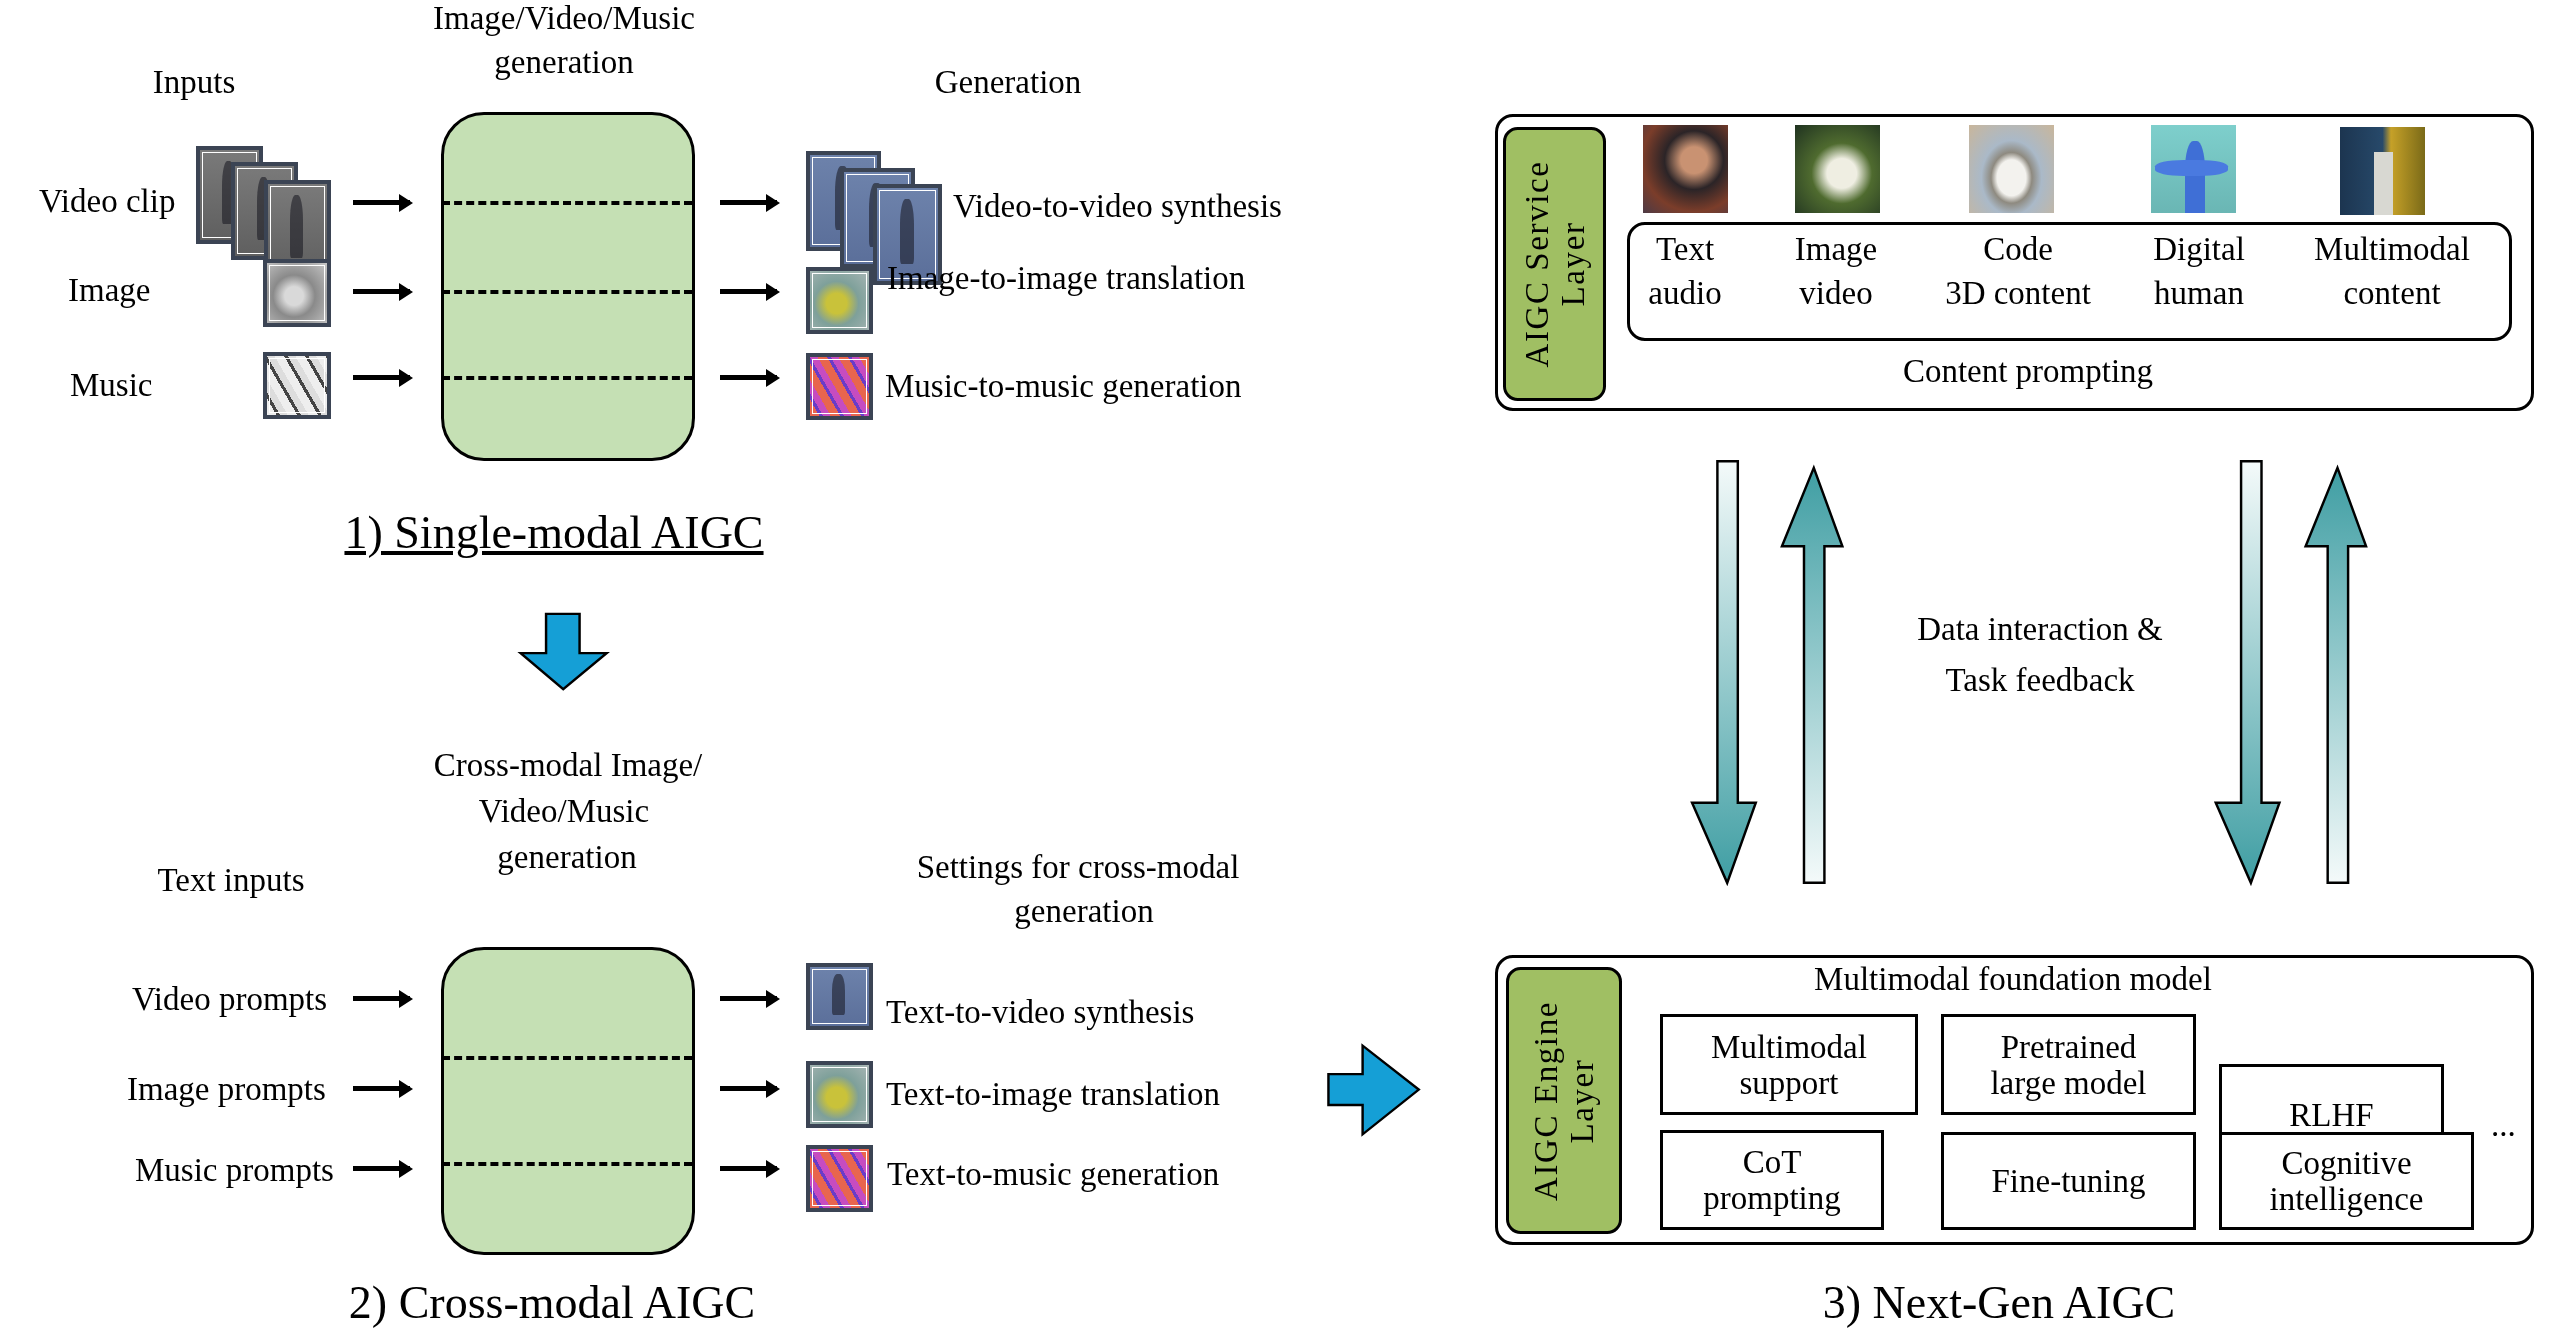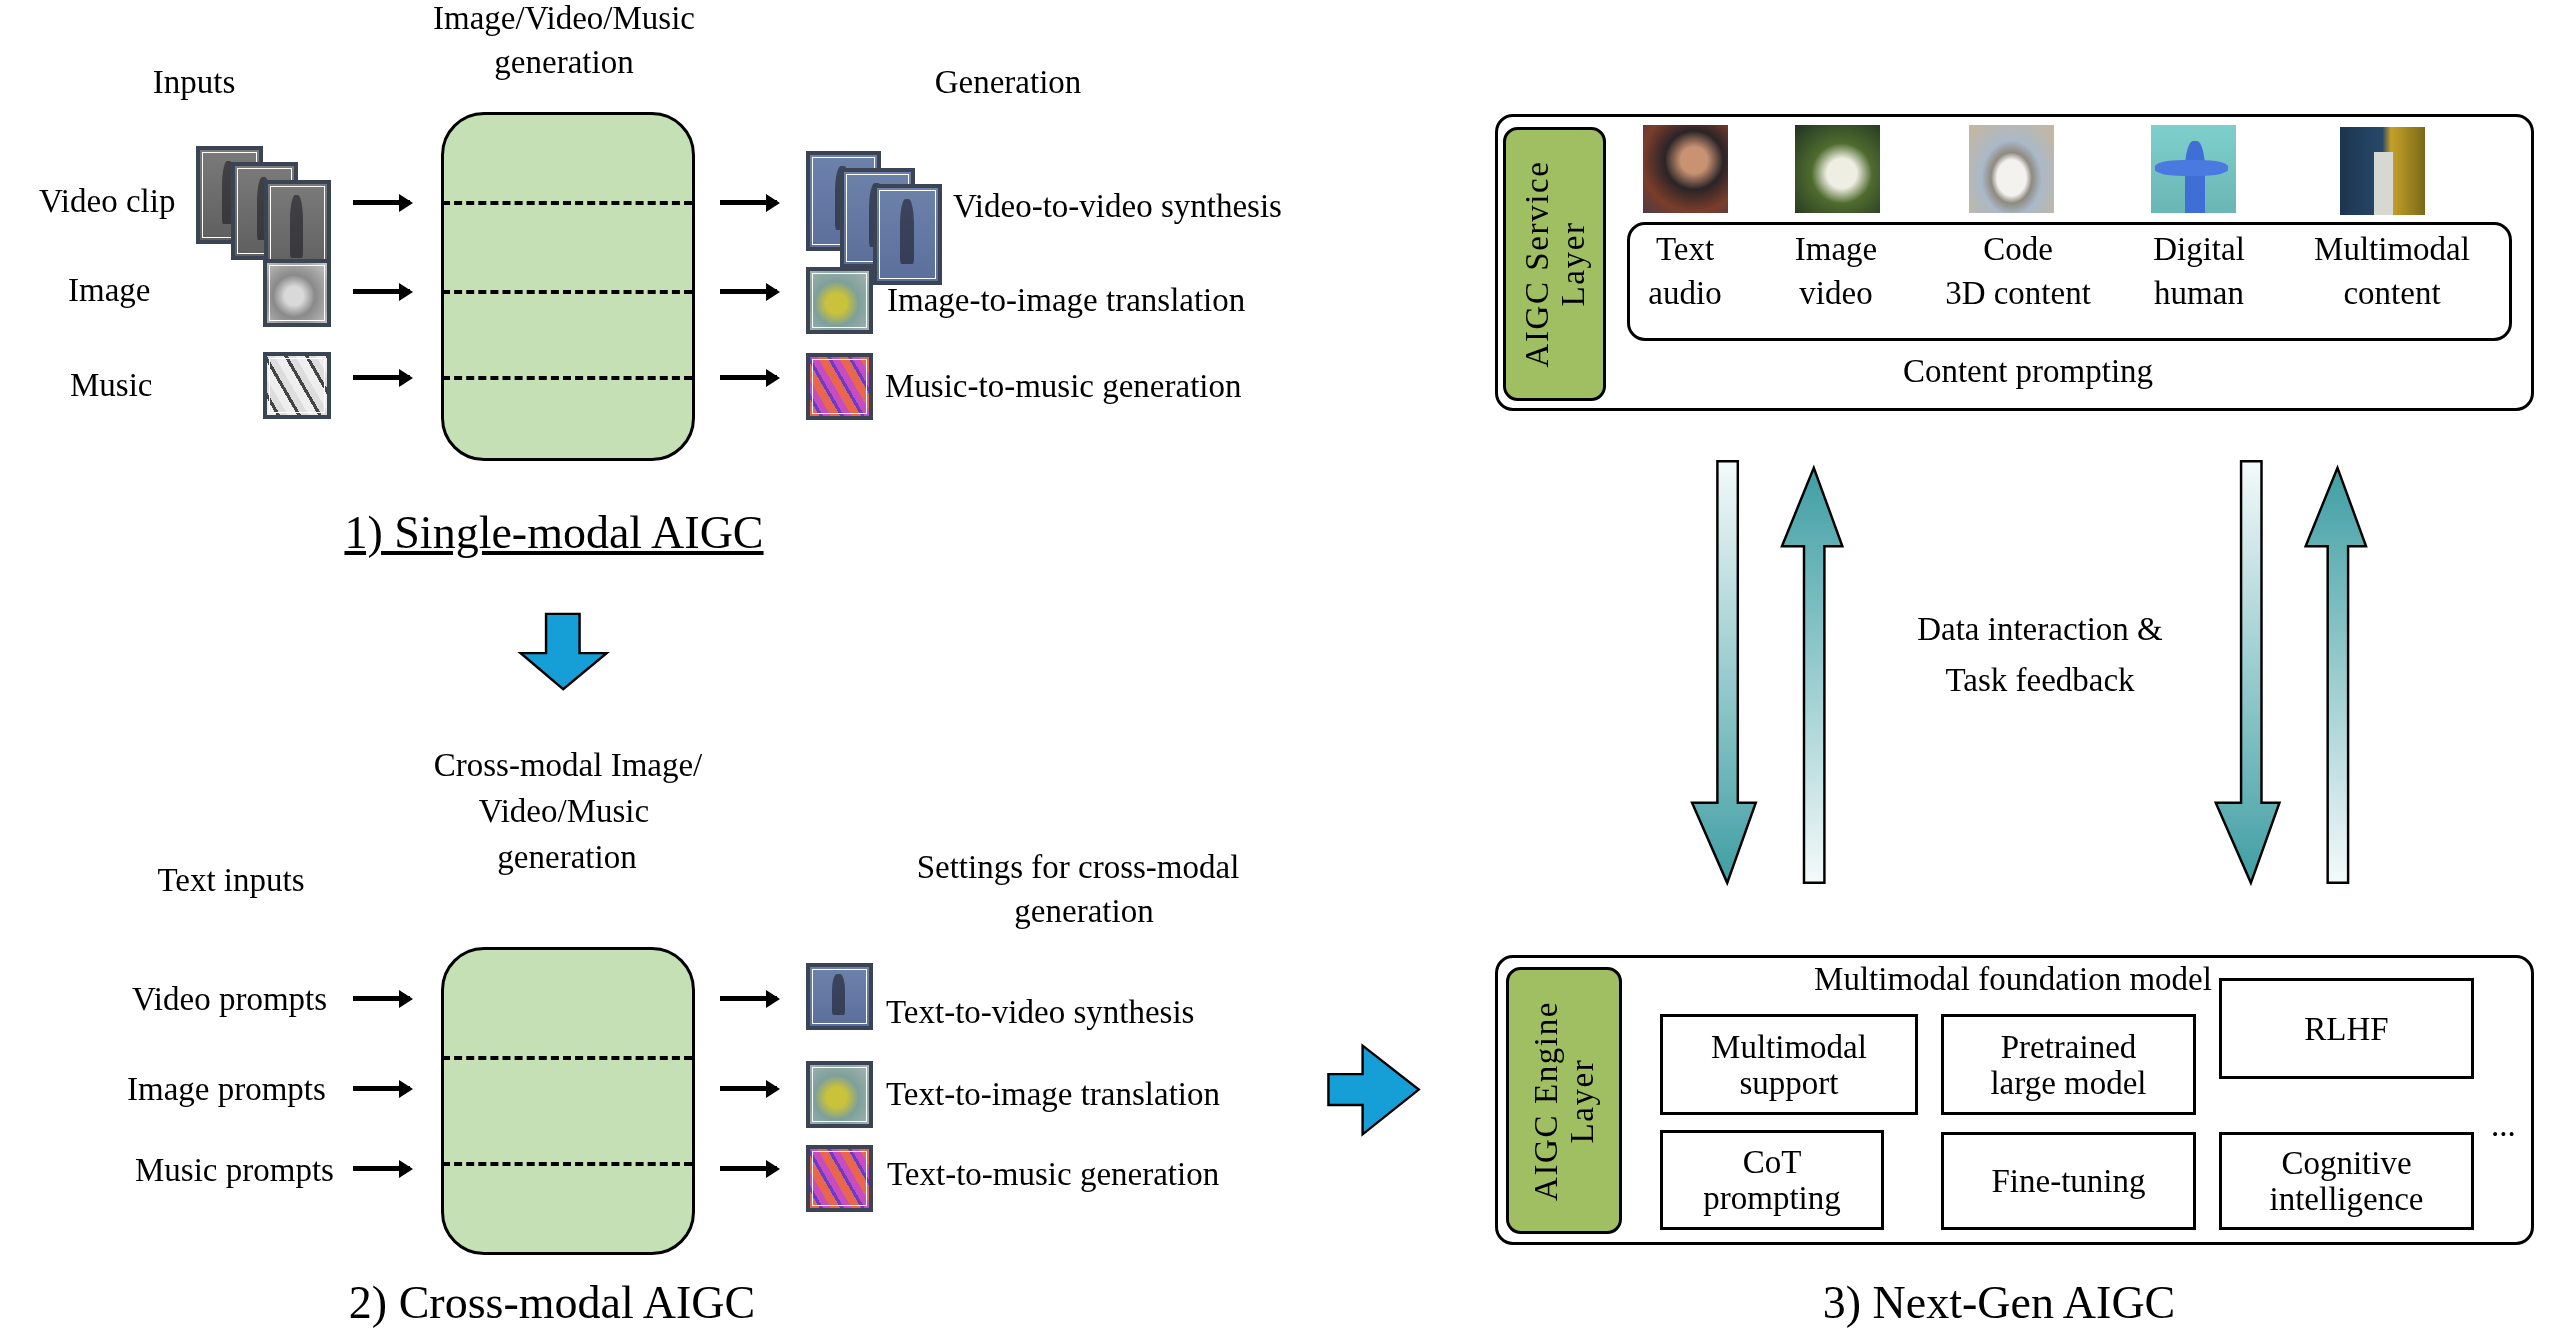--- a/index.html
+++ b/index.html
@@ -57,21 +57,21 @@
   <div class="thumb blue-dancer fig" style="left:806px; top:151px; width:75px; height:100px;"></div>
   <div class="thumb blue-dancer fig" style="left:840px; top:168px; width:75px; height:100px;"></div>
   <div class="thumb blue-dancer fig" style="left:873px; top:184px; width:69px; height:101px;"></div>
   <div class="txt" style="left:953px; top:185px;">Video-to-video synthesis</div>
 
   <div class="txt" style="left:68px; top:269px;">Image</div>
   <div class="thumb gray-bird" style="left:263px; top:259px; width:68px; height:68px;"></div>
   <div class="harrow" style="left:353px; top:289px; width:57px;"></div>
   <div class="harrow" style="left:720px; top:289px; width:57px;"></div>
   <div class="thumb color-bird" style="left:806px; top:267px; width:67px; height:67px;"></div>
-  <div class="txt" style="left:887px; top:279px;text-align:center;">Image-to-image translation</div>
+  <div class="txt" style="left:887px; top:257px;text-align:center;">Image-to-image translation</div>
 
   <div class="txt" style="left:70px; top:364px;">Music</div>
   <div class="thumb gray-music" style="left:263px; top:352px; width:68px; height:67px;"></div>
   <div class="harrow" style="left:353px; top:375px; width:57px;"></div>
   <div class="harrow" style="left:720px; top:375px; width:57px;"></div>
   <div class="thumb color-music" style="left:806px; top:353px; width:67px; height:67px;"></div>
   <div class="txt" style="left:885px; top:365px;">Music-to-music generation</div>
 
   <div class="cap" style="left:554px; top:507px;text-decoration:underline;">1) Single-modal AIGC</div>
 </div>
@@ -202,21 +202,21 @@
         <div>Multimodal</div>
         <div>support</div>
       </div>
   </div>
   <div class="cell" style="left:1941px; top:1014px; width:255px; height:101px;">
     <div>
         <div>Pretrained</div>
         <div>large model</div>
       </div>
   </div>
-  <div class="cell" style="left:2219px; top:978px; width:255px; height:101px;">
+  <div class="cell" style="left:2219px; top:1064px; width:225px; height:101px;">
     <div>RLHF</div>
   </div>
   <div class="cell" style="left:1660px; top:1130px; width:224px; height:100px;">
     <div>
         <div>CoT</div>
         <div>prompting</div>
       </div>
   </div>
   <div class="cell" style="left:1941px; top:1132px; width:255px; height:98px;">
     <div>Fine-tuning</div>

